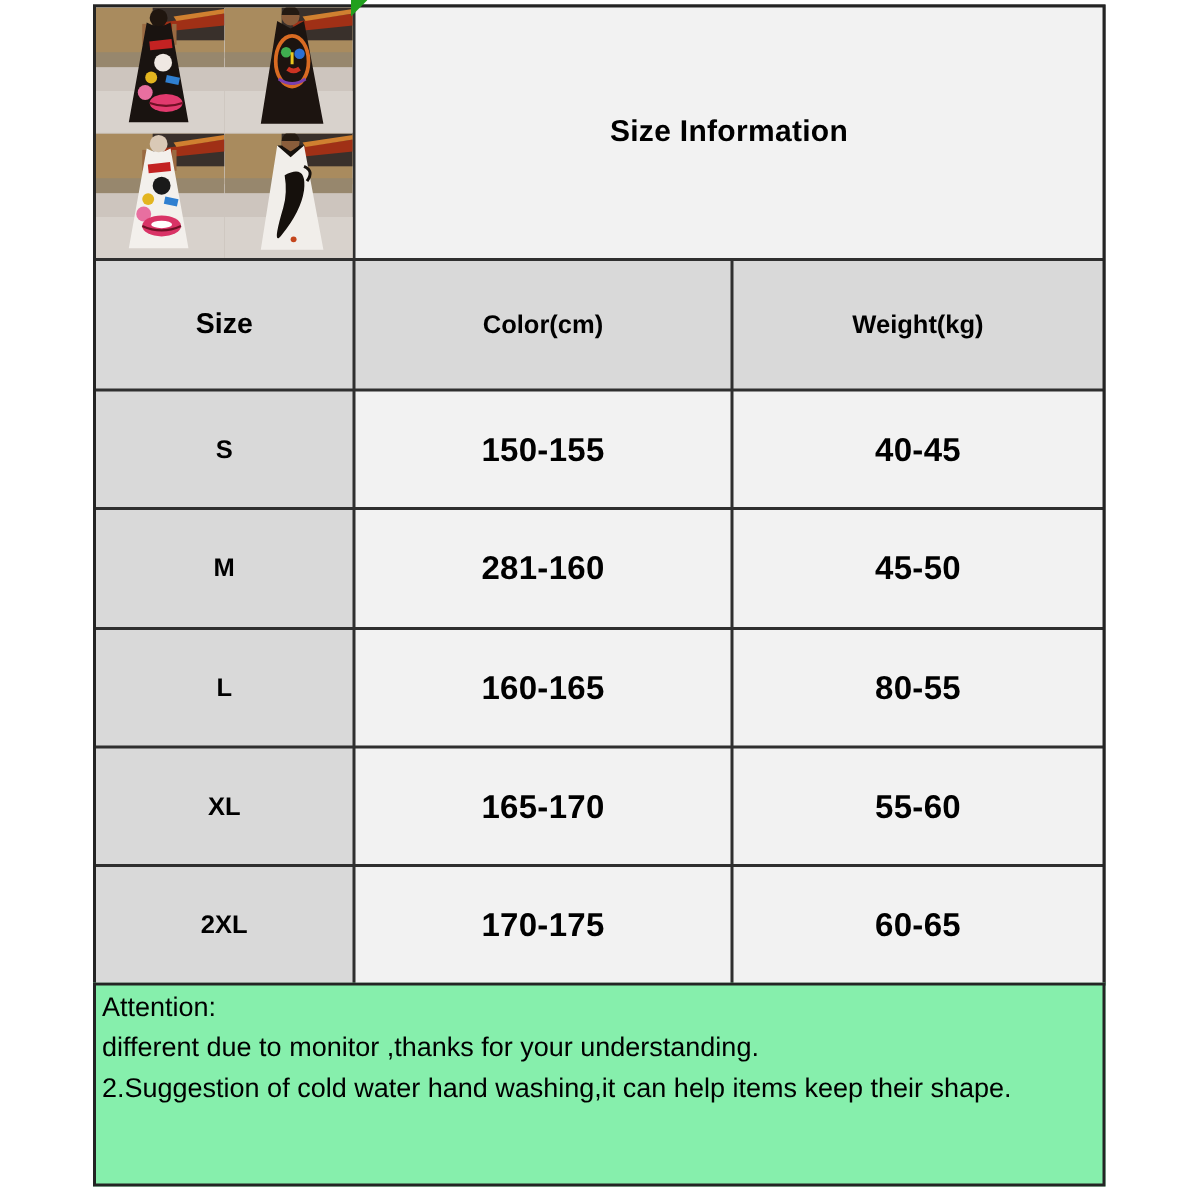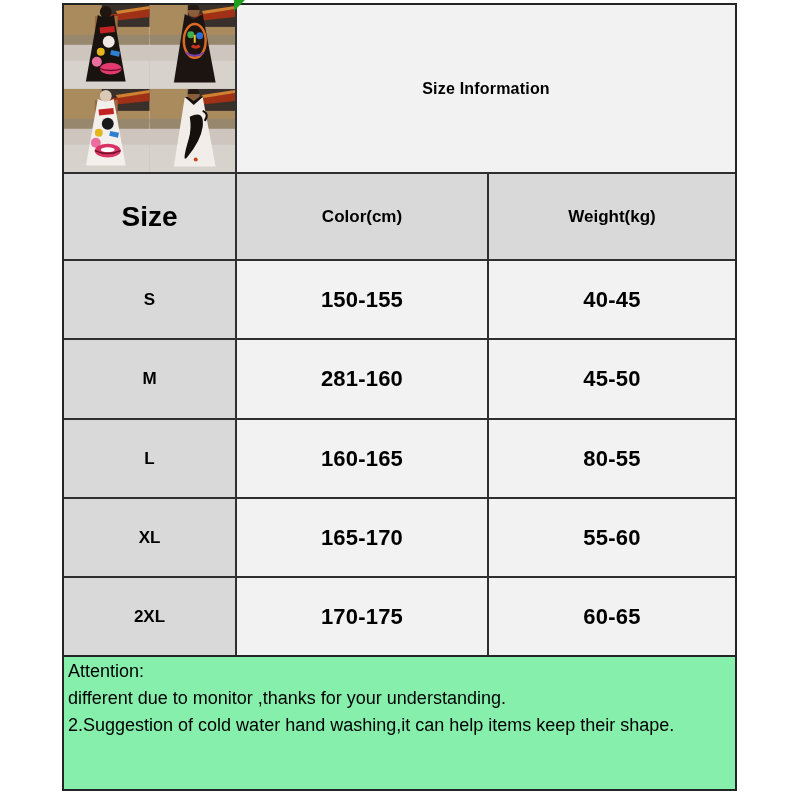--- a/index.html
+++ b/index.html
@@ -11,23 +11,23 @@
   .grid{
     display:grid;
     grid-template-columns:171px 250px 246px;
     grid-template-rows:167px 85px 77px 78px 77px 77px 77px;
     gap:2px;background:#2f2f2f;border:2px solid #242424;
   }
   .cell{display:flex;align-items:center;justify-content:center;text-align:center;}
   .c-photo{background:#cdc5be;padding:0;display:grid;grid-template-columns:1fr 1fr;grid-template-rows:1fr 1fr;gap:0;}
   .c-photo svg{display:block;width:100%;height:100%;}
   .c-title{grid-column:2/4;background:#f2f2f2;}
-  .title-text{font-size:16px;font-weight:bold;letter-spacing:.2px;}
+  .title-text{font-size:20px;font-weight:bold;letter-spacing:.2px;}
   .c-h{background:#d9d9d9;font-weight:bold;font-size:17px;}
-  .c-h.size-head{font-size:28px;}
+  .c-h.size-head{font-size:19px;}
   .c-size{background:#d9d9d9;font-weight:bold;font-size:17px;}
   .c-val{background:#f2f2f2;font-weight:bold;font-size:22px;letter-spacing:.2px;}
   .attention{
     margin-top:-2px;height:131px;border:2px solid #242424;background:#86efac;
     padding:1px 0 0 4px;box-sizing:content-box;
   }
   .attention .ln{font-size:18px;line-height:27px;white-space:nowrap;}
   .green-marker{position:absolute;left:234px;top:0;width:11px;height:11px;}
 </style>
 </head>

